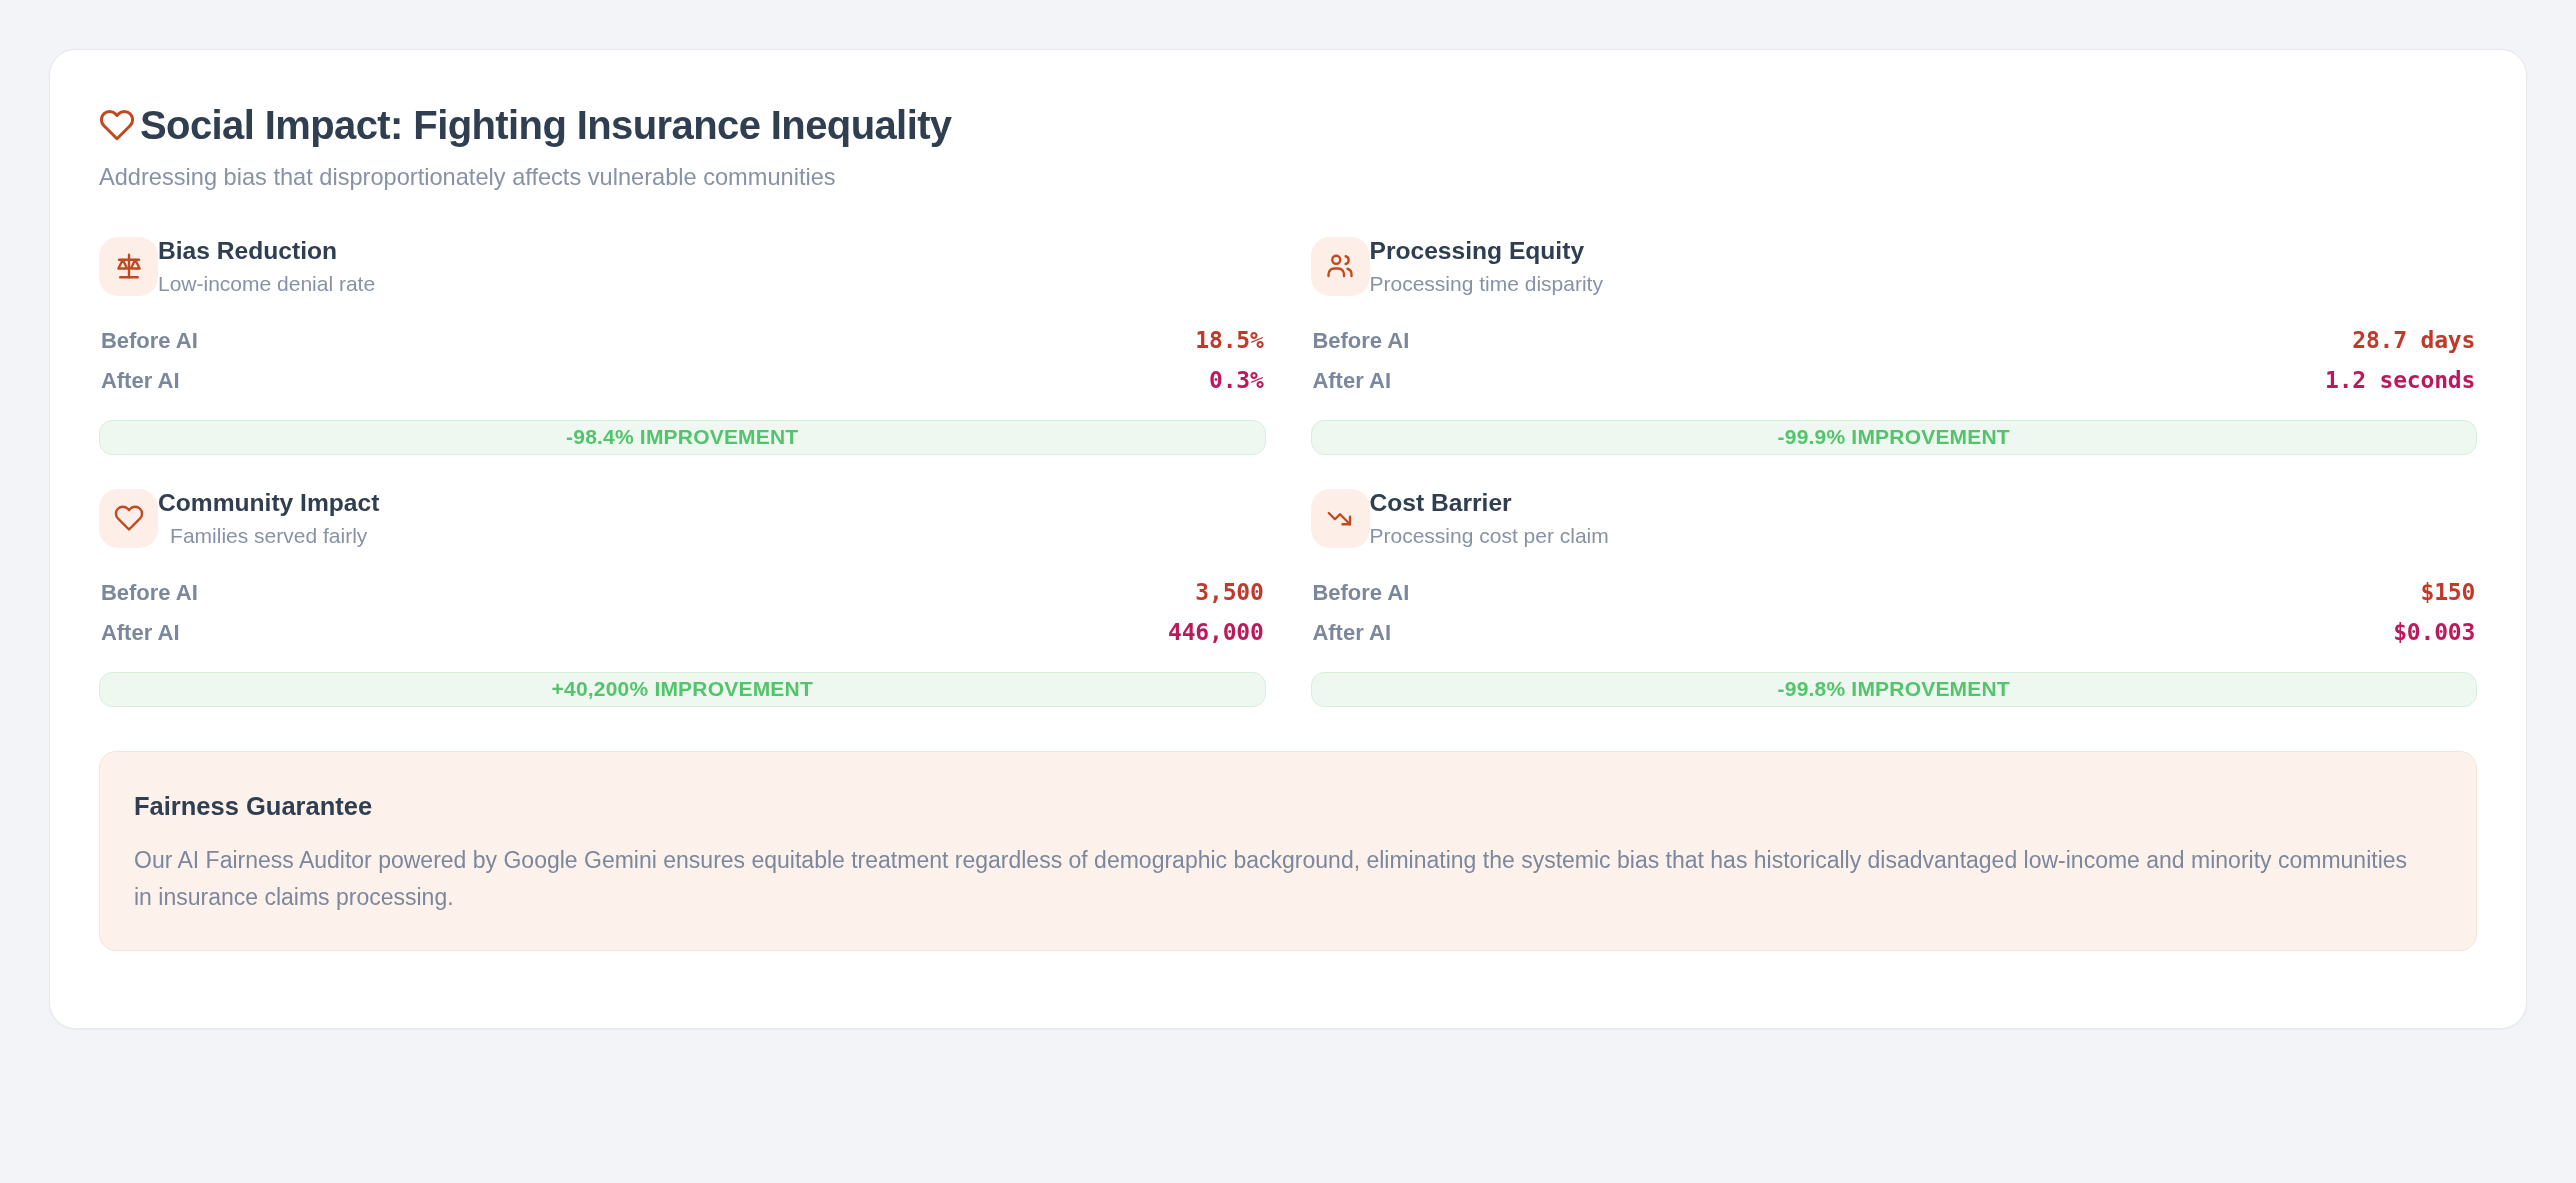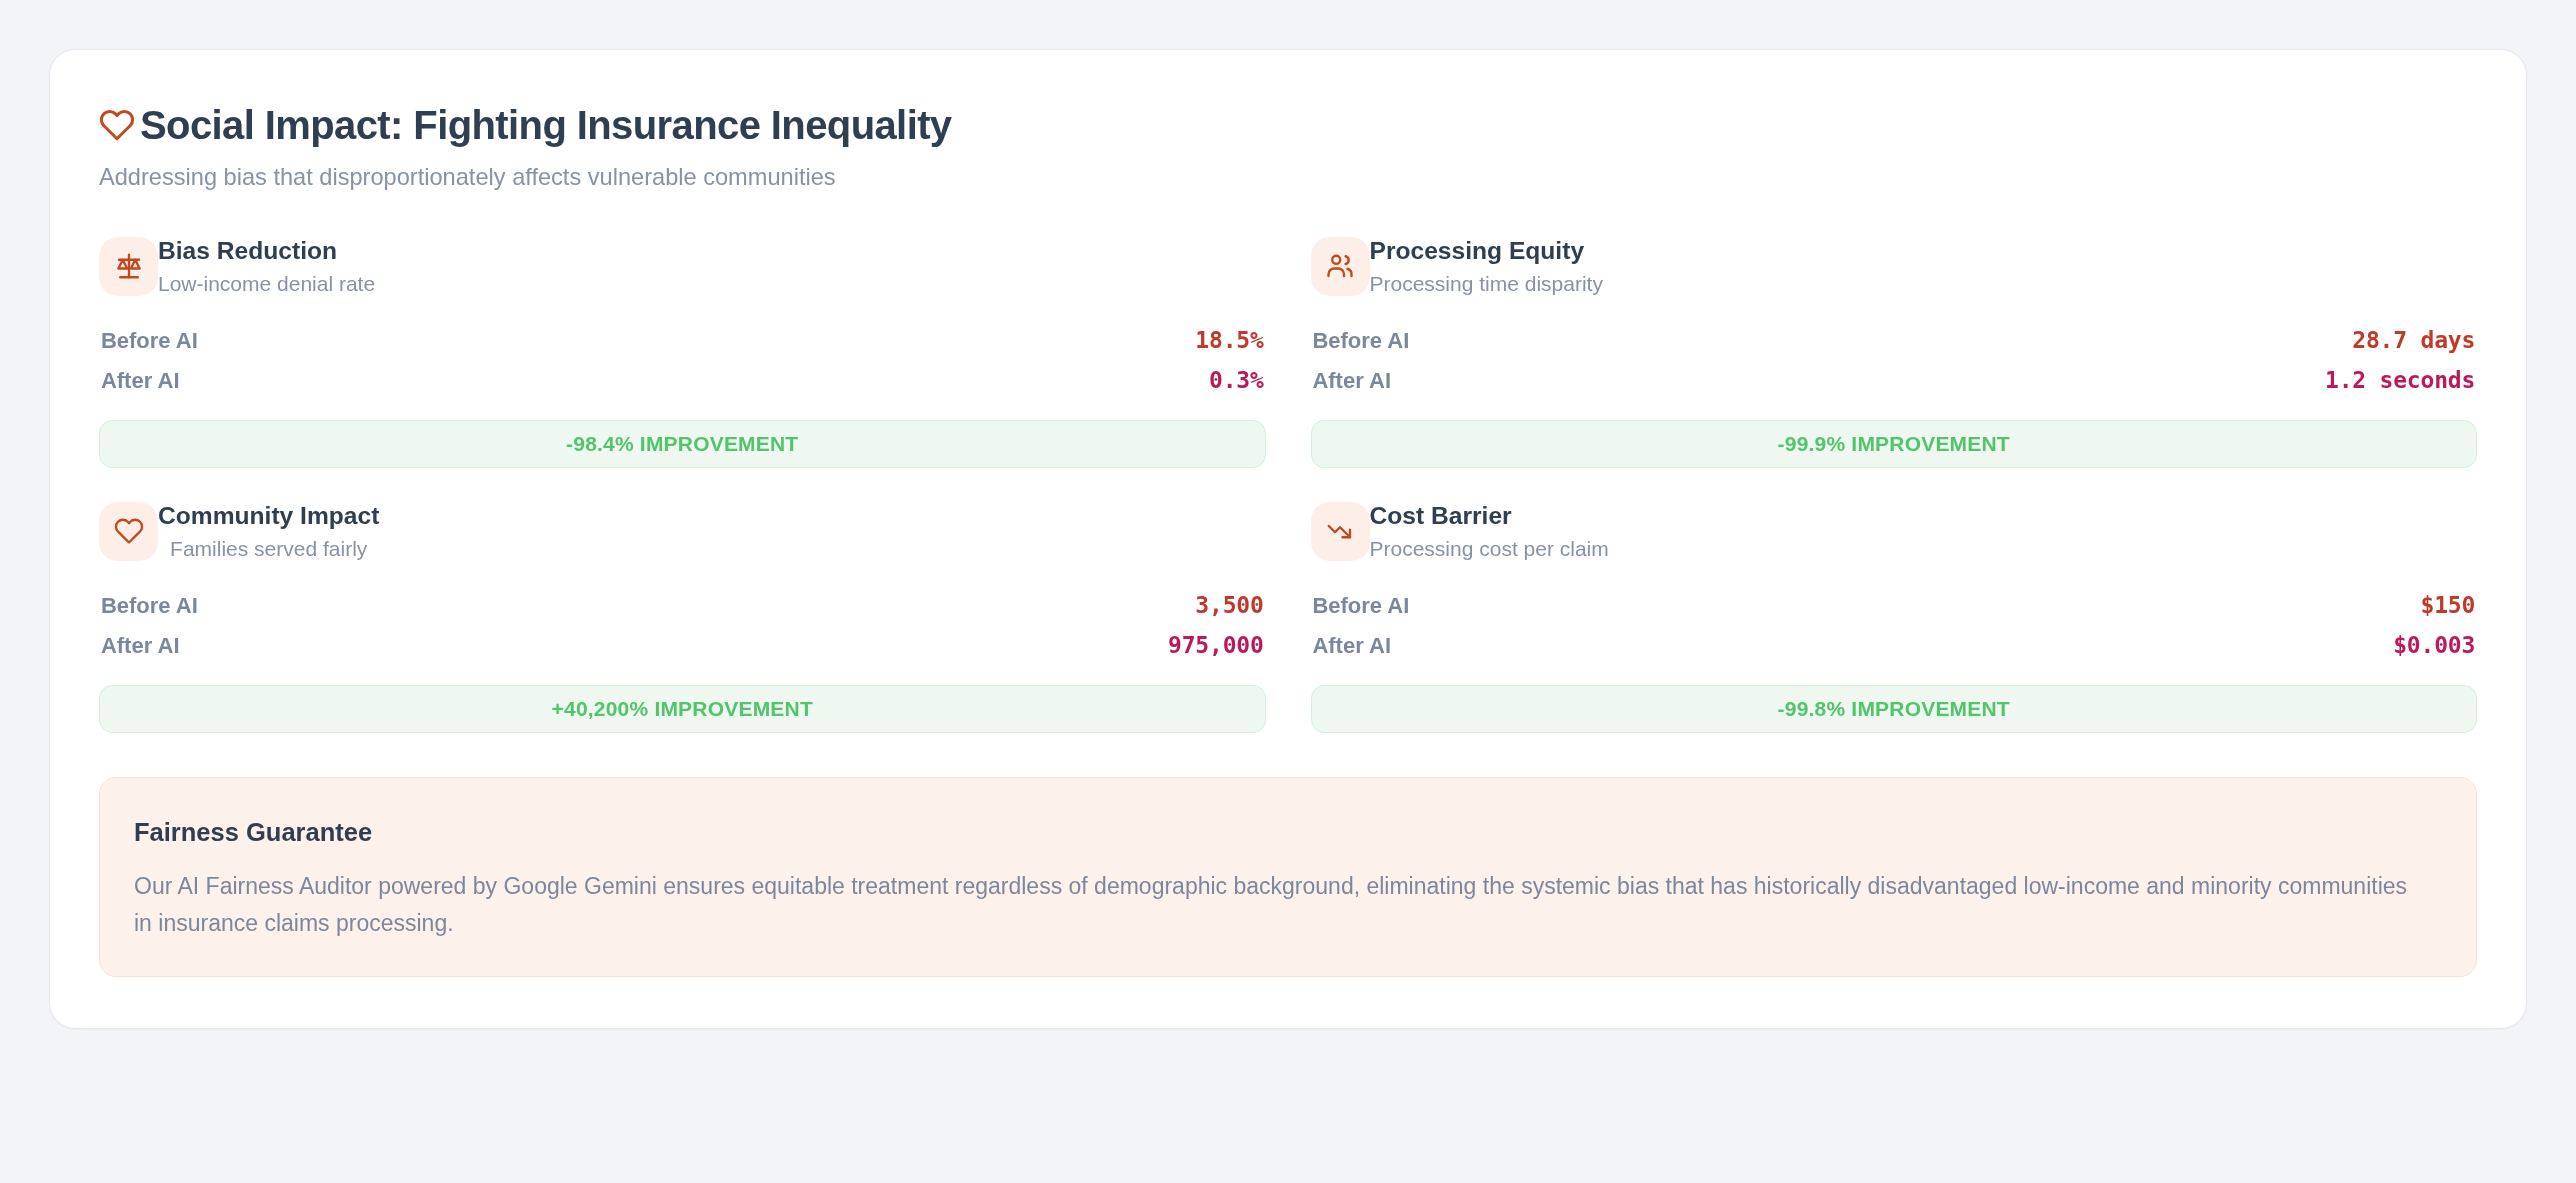--- a/index.html
+++ b/index.html
@@ -100,21 +100,21 @@
     letter-spacing: -0.2px;
   }
   .val-before { color: #c0392b; }
   .val-after  { color: #be185d; }
 
   .improvement-badge {
     margin-top: 19px;
     border: 1.9px solid #d4efda;
     background: #eef8f0;
     border-radius: 13.2px;
-    height: 48px;
+    height: 35px;
     display: flex;
     align-items: center;
     justify-content: center;
     color: #53c46c;
     font-size: 21px;
     font-weight: 700;
     letter-spacing: 0.2px;
   }
 
   
@@ -222,21 +222,21 @@
             <div class="metric-label">Community Impact</div>
             <div class="metric-desc">Families served fairly</div>
           </span>
         </div>
         <div class="metric-row">
           <span class="metric-row-label">Before AI</span>
           <span class="metric-row-value val-before">3,500</span>
         </div>
         <div class="metric-row">
           <span class="metric-row-label">After AI</span>
-          <span class="metric-row-value val-after">975,000</span>
+          <span class="metric-row-value val-after">446,000</span>
         </div>
         <div class="improvement-badge">+40,200% IMPROVEMENT</div>
       </div>
 
       <div class="metric-card">
         <div class="metric-head">
           <span class="metric-icon-wrap">
             <svg viewBox="0 0 24 24" fill="none" stroke="#c1491f" stroke-width="1.9" stroke-linecap="round" stroke-linejoin="round">
               <polyline points="3,8 8,13 12,9 20,17"></polyline>
               <polyline points="20,11 20,17 14,17"></polyline>

